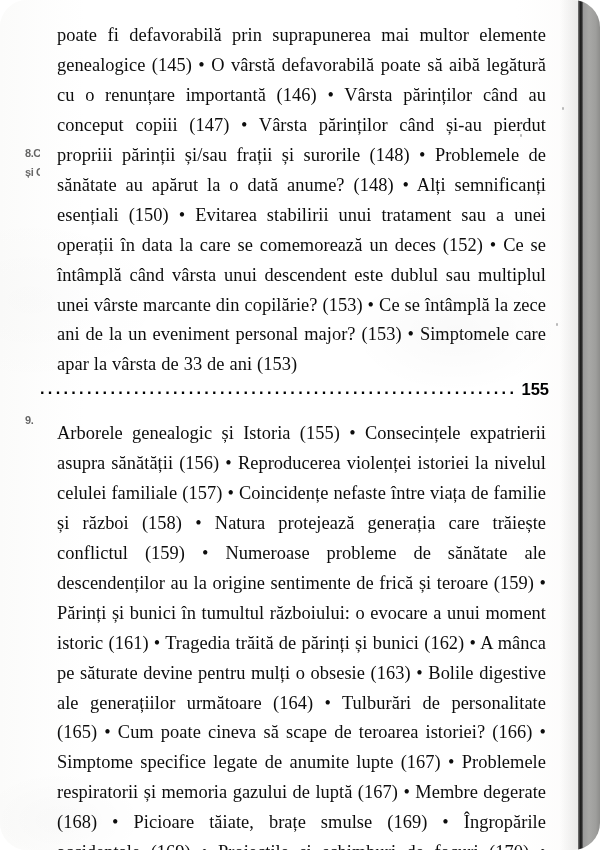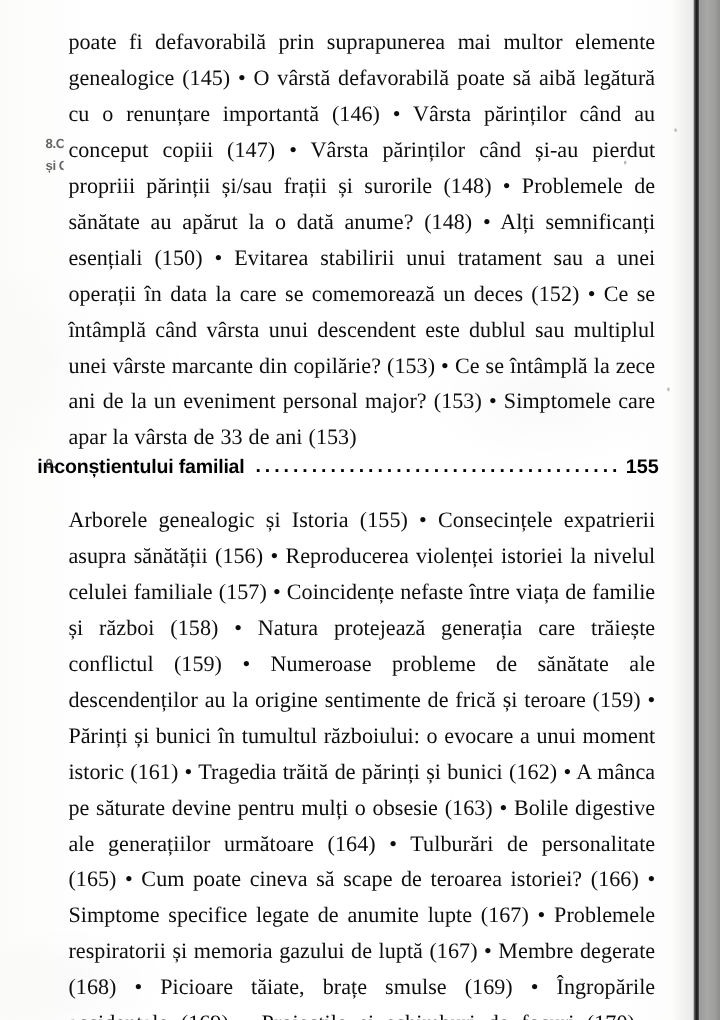--- a/index.html
+++ b/index.html
@@ -10,20 +10,21 @@
   body {
     font-family: "Liberation Serif", "DejaVu Serif", serif;
   }
 
   .page-scan {
     position: relative;
     width: 600px;
     height: 850px;
     overflow: hidden;
     background: #fdfdfc;
+    border-radius: 27px;
   }
 
   
   .paper-tone {
     position: absolute;
     inset: 0;
     background:
       radial-gradient(ellipse 150px 90px at 455px 330px, rgba(0,0,0,0.022), rgba(0,0,0,0) 70%),
       radial-gradient(ellipse 120px 70px at 60px 820px, rgba(0,0,0,0.018), rgba(0,0,0,0) 70%),
       radial-gradient(ellipse 200px 120px at 30px 300px, rgba(0,0,0,0.012), rgba(0,0,0,0) 72%),
@@ -53,30 +54,31 @@
     background: linear-gradient(90deg, #7c7c7c 0%, #1d1d1d 45%, #2a2a2a 70%, #6e6e6e 100%);
   }
   .facing-page {
     position: absolute;
     top: 0; left: 23px;
     width: 17px; height: 100%;
     background: linear-gradient(90deg, #9a9a9a 0%, #a8a8a6 35%, #9e9e9c 75%, #8d8d8b 100%);
   }
   .facing-text {
     position: absolute;
-    left: 38px;
+    left: 25px;
     color: #2b2b2b;
     font-family: "Liberation Sans", "DejaVu Sans", sans-serif;
     font-weight: bold;
     font-size: 11px;
     letter-spacing: -0.4px;
     opacity: 0.72;
     white-space: nowrap;
     overflow: hidden;
     width: 15px;
+    margin-top: 33px;
   }
   .facing-text.l1 { top: 114px; }
   .facing-text.l2 { top: 133px; }
   .facing-text.l3 { top: 381px; }
 
   .speck {
     position: absolute;
     width: 2px; height: 3px;
     background: #b9b9b9;
     border-radius: 40%;
@@ -161,21 +163,20 @@
 <div class="page-scan">
 
   <div class="paper-tone"></div>
 
   <div class="column">
 
     <p class="toc-entry-body block-one ink">poate fi defavorabilă prin suprapunerea mai multor elemente genealogice (145) • O vârstă defavorabilă poate să aibă legătură cu o renunțare importantă (146) • Vârsta părinților când au conceput copiii (147) • Vârsta părinților când și-au pierdut propriii părinții și/sau frații și surorile (148) • Problemele de sănătate au apărut la o dată anume? (148) • Alți semnificanți esențiali (150) • Evitarea stabilirii unui tratament sau a unei operații în data la care se comemorează un deces (152) • Ce se întâmplă când vârsta unui descendent este dublul sau multiplul unei vârste marcante din copilărie? (153) • Ce se întâmplă la zece ani de la un eveniment personal major? (153) • Simptomele care apar la vârsta de 33 de ani (153)</p>
 
     <div class="chapter-heading ink">
       <div class="heading-line-two">
-        <span class="heading-tail">inconștientului familial</span>
         <span class="leader">..........................................................................................</span>
         <span class="page-num">155</span>
       </div>
     </div>
 
     <p class="toc-entry-body block-two ink">Arborele genealogic și Istoria (155) • Consecințele expatrierii asupra sănătății (156) • Reproducerea violenței istoriei la nivelul celulei familiale (157) • Coincidențe nefaste între viața de familie și război (158) • Natura protejează generația care trăiește conflictul (159) • Numeroase probleme de sănătate ale descendenților au la origine sentimente de frică și teroare (159) • Părinți și bunici în tumultul războiului: o evocare a unui moment istoric (161) • Tragedia trăită de părinți și bunici (162) • A mânca pe săturate devine pentru mulți o obsesie (163) • Bolile digestive ale generațiilor următoare (164) • Tulburări de personalitate (165) • Cum poate cineva să scape de teroarea istoriei? (166) • Simptome specifice legate de anumite lupte (167) • Problemele respiratorii și memoria gazului de luptă (167) • Membre degerate (168) • Picioare tăiate, brațe smulse (169) • Îngropările accidentale (169) • Proiectile și schimburi de focuri (170) • Corpuri dispărute (171) • Moartea unui membru al familiei și consecințele acestui fapt în timp (172)</p>
   </div>
 
   <div class="speck s1"></div>
   <div class="speck s2"></div>

